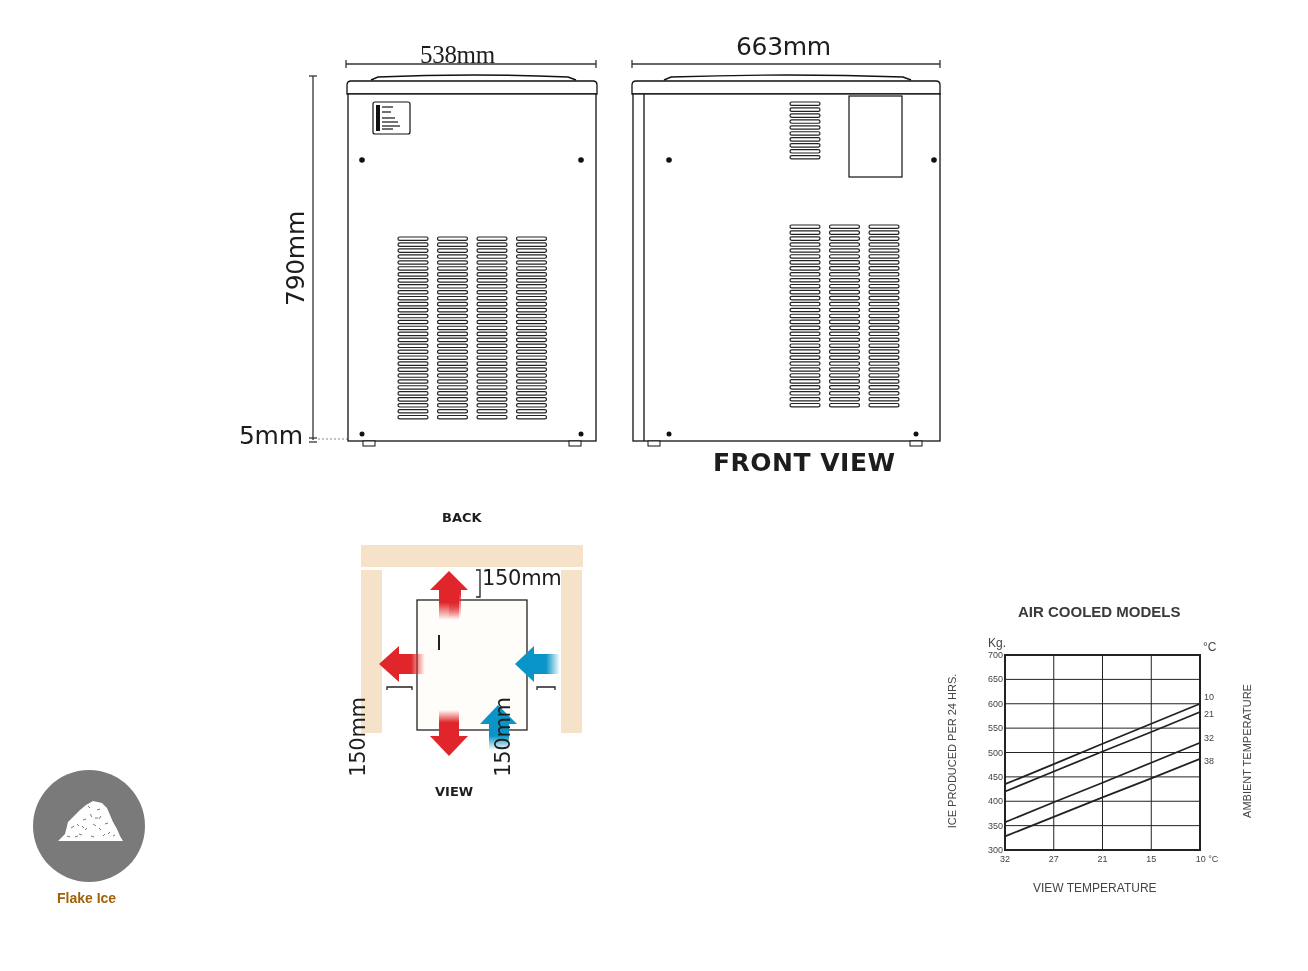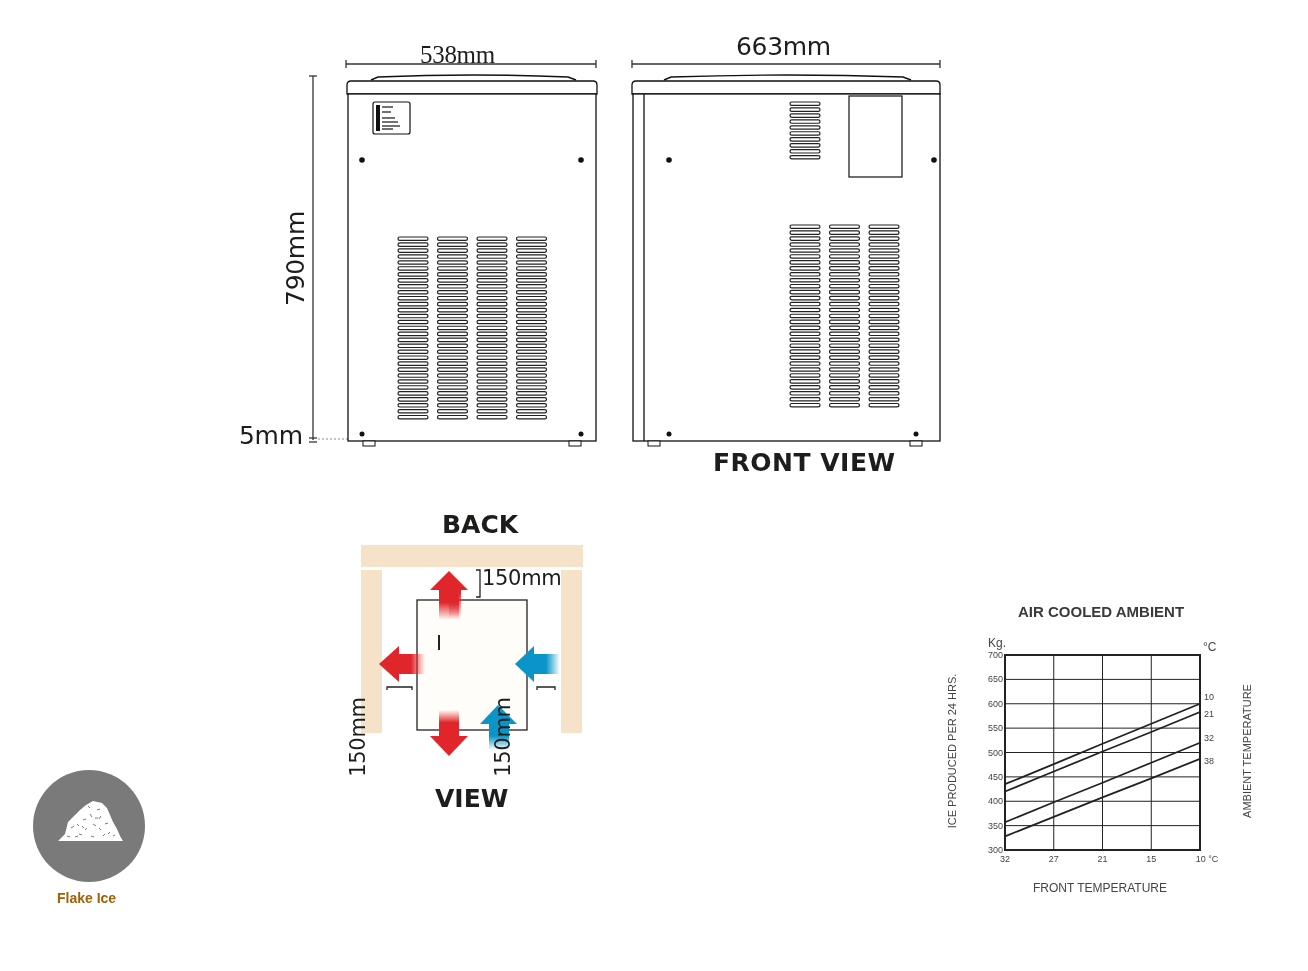--- a/index.html
+++ b/index.html
@@ -1,21 +1,21 @@
 <!DOCTYPE html>
 <html><head>
 <meta charset="utf-8">
 <style>
   html, body { margin: 0; padding: 0; background: #ffffff; }
   body { width: 1308px; height: 971px; position: relative; overflow: hidden;
          font-family: "DejaVu Sans", "Liberation Sans", sans-serif; color: #1d1d1b; }
   .abs { position: absolute; }
   .dimtxt { font-family: "DejaVu Sans", sans-serif; font-size: 25px; color: #1d1d1b; letter-spacing: -0.3px; }
   .viewtxt { font-family: "DejaVu Sans", sans-serif; font-weight: bold; font-size: 25px; color: #1d1d1b; letter-spacing: 0.5px; }
-  .labtxt { font-family: "DejaVu Sans", sans-serif; font-weight: bold; font-size: 25px; color: #1d1d1b; }
+  .labtxt { font-family: "DejaVu Sans", sans-serif; font-weight: bold; font-size: 13px; color: #1d1d1b; }
   .rot { transform-origin: center center; transform: rotate(-90deg); white-space: nowrap; }
   .chart-title { font-family: "Liberation Sans", sans-serif; font-weight: bold; font-size: 15px; color: #3a3a3a; }
   .chart-small { font-family: "Liberation Sans", sans-serif; font-size: 12px; color: #444; }
   .chart-axis { font-family: "Liberation Sans", sans-serif; font-size: 12px; color: #444; white-space: nowrap; }
   .badge-label { font-family: "Liberation Sans", sans-serif; font-weight: bold; font-size: 14px; color: #a16207; }
 </style>
 </head>
 <body>
 
 <div class="abs" style="left:0;top:0;width:620px;height:490px;">
@@ -394,21 +394,21 @@
   <svg class="abs" style="left:22px;top:26px;" width="70" height="50">
     <path d="M3 45 L10 38 L13 26 L19 20 L25 14 L31 9 L38 5 L47 7 L52 12 L55 19 L58 26 L62 33 L65 40 L68 45 Z" fill="#ffffff"></path>
     <g stroke="#7a7a7a" stroke-width="1" fill="none">
       <path d="M16 32 l3 -2 M22 28 l2 2 M28 24 l3 -1 M35 18 l2 3 M42 14 l3 -1 M46 20 l-2 3 M38 28 l3 2 M30 34 l2 -2 M24 38 l3 1 M44 32 l2 2 M50 28 l3 -1 M55 36 l-2 2 M20 41 l3 -1 M36 40 l3 1 M48 40 l2 -2 M33 10 l2 2 M40 22 l3 0 M27 30 l2 2 M58 40 l2 -1 M12 40 l3 1"></path>
     </g>
   </svg>
   <div class="abs badge-label" style="left:24px;top:120px;white-space:nowrap;">Flake Ice</div>
 </div>
 
 <div class="abs" style="left:940px;top:595px;width:330px;height:310px;">
-  <div class="abs chart-title" style="left:78px;top:8px;">AIR COOLED AMBIENT</div>
+  <div class="abs chart-title" style="left:78px;top:8px;">AIR COOLED MODELS</div>
   <div class="abs chart-small" style="left:48px;top:41px;">Kg.</div>
   <div class="abs chart-small" style="left:263px;top:45px;">°C</div>
   <svg id="chart-svg" class="abs" style="left:0;top:0;" width="330" height="310">
       <line x1="65" x2="260" y1="60" y2="60" stroke="#222" stroke-width="1"></line>
       <text x="63" y="63" text-anchor="end" font-size="9" fill="#444" font-family="Liberation Sans, sans-serif">700</text>
       <line x1="65" x2="260" y1="84.375" y2="84.375" stroke="#222" stroke-width="1"></line>
       <text x="63" y="87.375" text-anchor="end" font-size="9" fill="#444" font-family="Liberation Sans, sans-serif">650</text>
       <line x1="65" x2="260" y1="108.75" y2="108.75" stroke="#222" stroke-width="1"></line>
       <text x="63" y="111.75" text-anchor="end" font-size="9" fill="#444" font-family="Liberation Sans, sans-serif">600</text>
       <line x1="65" x2="260" y1="133.125" y2="133.125" stroke="#222" stroke-width="1"></line>
@@ -442,14 +442,14 @@
       <text x="264" y="145.75" font-size="9" fill="#444" font-family="Liberation Sans, sans-serif">32</text>
       <polyline points="65,241.35 113.75,221.85 162.5,202.35 211.25,183.3375 260,163.83749999999998" fill="none" stroke="#222" stroke-width="1.8"></polyline>
       <text x="264" y="168.83749999999998" font-size="9" fill="#444" font-family="Liberation Sans, sans-serif">38</text>
     </svg>
   <div class="abs" style="left:-68px;top:150px;width:160px;height:14px;">
     <div class="chart-axis rot" style="width:160px;text-align:center;font-size:11px;">ICE PRODUCED PER 24 HRS.</div>
   </div>
   <div class="abs" style="left:227px;top:150px;width:160px;height:14px;">
     <div class="chart-axis rot" style="width:160px;text-align:center;font-size:11px;">AMBIENT TEMPERATURE</div>
   </div>
-  <div class="abs chart-axis" style="left:93px;top:286px;">FRONT TEMPERATURE</div>
+  <div class="abs chart-axis" style="left:93px;top:286px;">VIEW TEMPERATURE</div>
 </div>
 
 </body></html>

